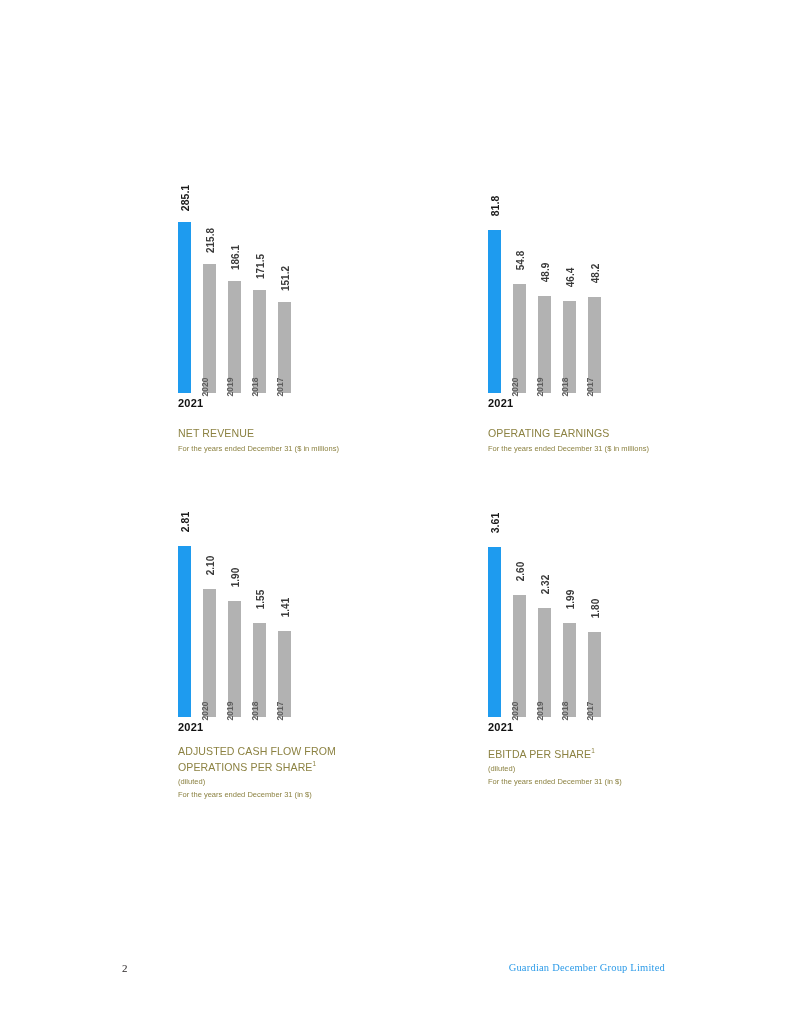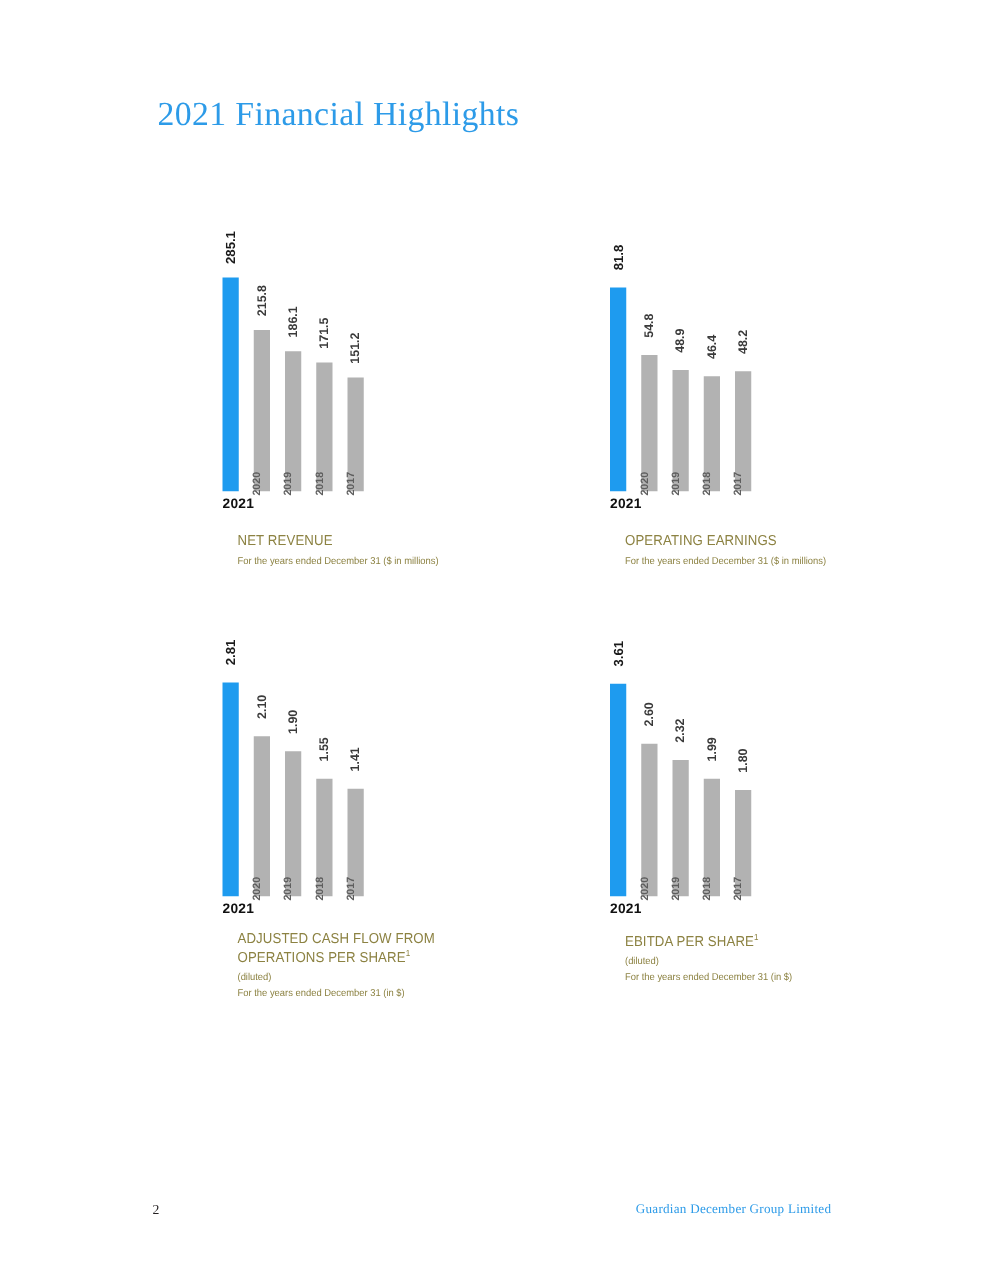--- a/index.html
+++ b/index.html
@@ -49,21 +49,21 @@
     font-size:8.5px;font-weight:700;color:#5E5E5E;
     white-space:nowrap;
   }
   .year-main{
     position:absolute;left:0;
     font-size:11px;font-weight:700;color:#111;
     letter-spacing:.2px;
   }
 
   
-  .caption{position:absolute;left:0;margin-left:12px;}
+  .caption{position:absolute;left:0;}
   .caption-title{
     color:#8C8242;
     font-size:11.5px;font-weight:400;letter-spacing:.1px;
     line-height:12.5px;
     font-family:"Liberation Sans", sans-serif;
     transform:scaleX(.92);transform-origin:left center;
     white-space:nowrap;
   }
   .caption-title sup{font-size:7px;vertical-align:super;}
   .caption-sub{
@@ -84,21 +84,20 @@
     font-family:"Liberation Serif", serif;
     font-size:10.5px;color:#2D9BE8;letter-spacing:.2px;
     white-space:nowrap;
   }
 </style>
 </head>
 <body>
 
 <div class="page">
 
-  <div class="page-title">2021 Financial Highlights</div>
 
   <div id="charts-root">
       <div class="chart-block" style="left: 178px; top: 193px;">
         <div class="chart-area">
           <div class="bar-col" style="left: 0px;">
             <div class="bar highlight" style="height: 171px;"></div>
             <span class="bar-value blue-val" style="bottom: 189px;">285.1</span>
           </div>
           <div class="bar-col" style="left: 25px;">
             <div class="bar" style="height: 129px;">

